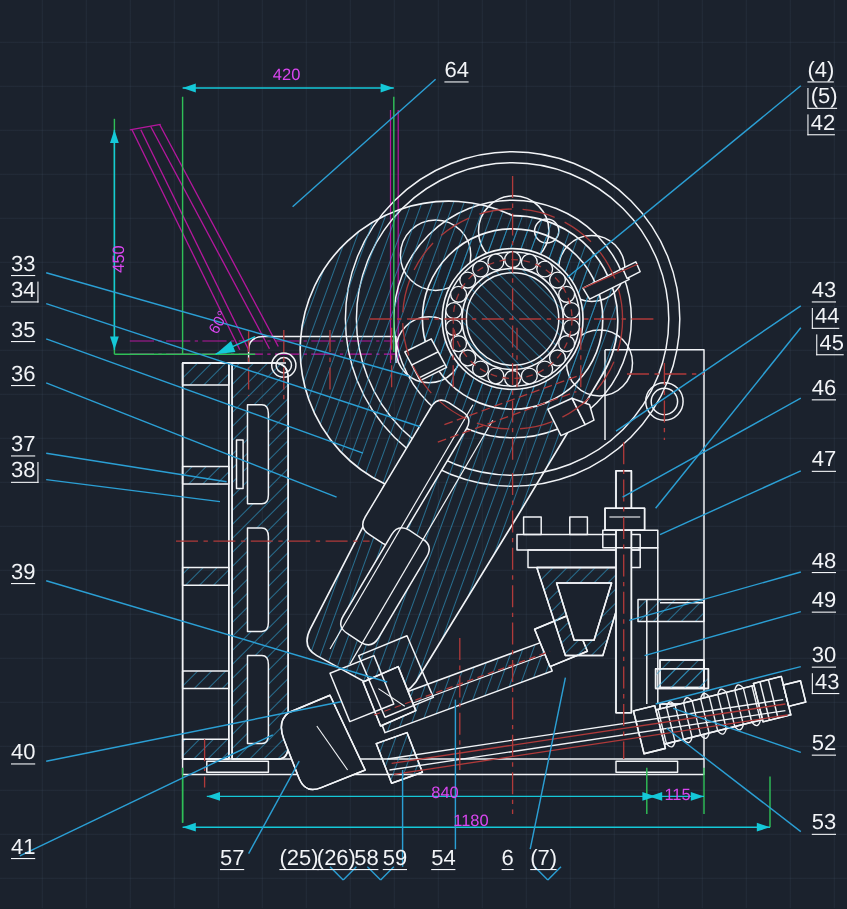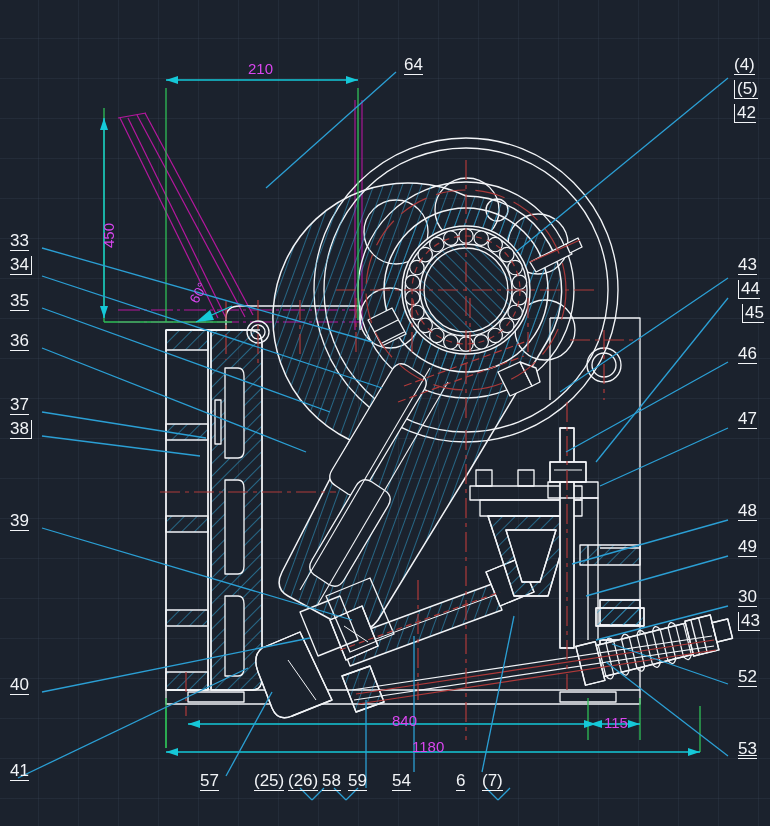--- a/index.html
+++ b/index.html
@@ -7,21 +7,21 @@
   body{font-family:"Liberation Sans",sans-serif;}
   #stage{position:relative;width:770px;height:826px;background:#1b222d;overflow:hidden;}
   #grid{position:absolute;inset:0;
     background-image:
       linear-gradient(to right, rgba(120,150,180,0.085) 1px, transparent 1px),
       linear-gradient(to bottom, rgba(120,150,180,0.085) 1px, transparent 1px);
     background-size:40px 40px;
     background-position:-2px -2px;
     pointer-events:none;}
   svg.layer{position:absolute;left:0;top:0;width:770px;height:826px;overflow:visible;}
-  .lbl{position:absolute;color:#f2f4f7;font-size:17px;line-height:17px;
+  .lbl{position:absolute;color:#f2f4f7;font-size:20px;line-height:17px;
        font-family:"Liberation Sans",sans-serif;white-space:nowrap;letter-spacing:0px;}
   .lbl.u{border-bottom:1.6px solid #f2f4f7;padding-bottom:1px;}
   .lbl.bx{border-left:1.6px solid #f2f4f7;border-bottom:1.6px solid #f2f4f7;padding-left:2px;padding-bottom:1px;}
   .lbl.bxr{border-right:1.6px solid #f2f4f7;border-bottom:1.6px solid #f2f4f7;padding-right:2px;padding-bottom:1px;}
   .dim{position:absolute;color:#d946ef;font-size:15px;font-family:"Liberation Sans",sans-serif;white-space:nowrap;}
   .dim.v{transform-origin:left top;}
 </style>
 </head>
 <body>
 
@@ -375,21 +375,21 @@
       <path d="M366,788 L366,700"></path>
 
       <path d="M414,772 L414,636"></path>
 
       <path d="M482,772 L514,616"></path>
       <path d="M486,788 L498,800"></path>
       <path d="M498,800 L510,788"></path>
     </g>
   </svg>
 
-  <div class="dim" style="left:248px;top:60px;">210</div>
+  <div class="dim" style="left:248px;top:60px;">420</div>
   <div class="dim v" style="left:100px;top:248px;transform:rotate(-90deg);transform-origin:0 0;">450</div>
   <div class="dim" style="left:186px;top:298px;transform:rotate(-60deg);transform-origin:0 0;font-size:14px;">60°</div>
   <div class="dim" style="left:392px;top:712px;">840</div>
   <div class="dim" style="left:604px;top:714px;">115</div>
   <div class="dim" style="left:412px;top:738px;">1180</div>
 
   <div class="lbl u" style="left:404px;top:56px;">64</div>
 
   <div class="lbl u" style="left:734px;top:56px;">(4)</div>
   <div class="lbl bx" style="left:734px;top:80px;">(5)</div>
@@ -399,21 +399,21 @@
   <div class="lbl bx" style="left:738px;top:280px;">44</div>
   <div class="lbl bx" style="left:742px;top:304px;">45</div>
   <div class="lbl u" style="left:738px;top:345px;">46</div>
   <div class="lbl u" style="left:738px;top:410px;">47</div>
 
   <div class="lbl u" style="left:738px;top:502px;">48</div>
   <div class="lbl u" style="left:738px;top:538px;">49</div>
   <div class="lbl u" style="left:738px;top:588px;">30</div>
   <div class="lbl bx" style="left:738px;top:612px;">43</div>
   <div class="lbl u" style="left:738px;top:668px;">52</div>
-  <div class="lbl u" style="left:738px;top:740px;text-decoration:underline;">53</div>
+  <div class="lbl u" style="left:738px;top:740px;">53</div>
 
   <div class="lbl u" style="left:10px;top:232px;">33</div>
   <div class="lbl bxr" style="left:10px;top:256px;">34</div>
   <div class="lbl u" style="left:10px;top:292px;text-align:right;">35</div>
   <div class="lbl u" style="left:10px;top:332px;">36</div>
   <div class="lbl u" style="left:10px;top:396px;">37</div>
   <div class="lbl bxr" style="left:10px;top:420px;">38</div>
   <div class="lbl u" style="left:10px;top:512px;">39</div>
   <div class="lbl u" style="left:10px;top:676px;">40</div>
   <div class="lbl u" style="left:10px;top:762px;">41</div>

